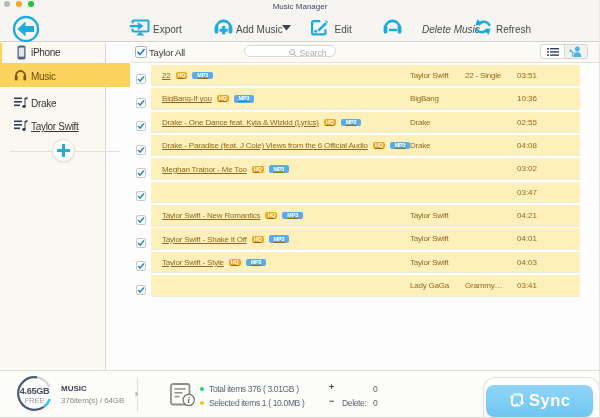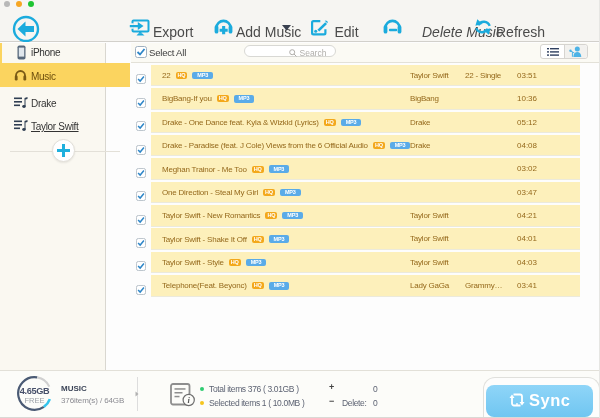--- a/index.html
+++ b/index.html
@@ -4,37 +4,37 @@
 <style>
 * { margin:0; padding:0; box-sizing:border-box; }
 html,body { width:600px; height:418px; font-family:"Liberation Sans", sans-serif; }
 #win { position:relative; width:600px; height:418px; background:#fdfdfd; overflow:hidden; }
 .abs { position:absolute; }
 
 
 #hdr { position:absolute; left:0; top:0; width:600px; height:42px; background:#f6f5f2; border-bottom:1px solid #d2d0cb; }
 .tl { position:absolute; top:1px; width:6px; height:6px; border-radius:50%; }
 #title { position:absolute; top:1.5px; left:0; width:600px; text-align:center; font-size:8px; color:#3a4a66; }
-.tbtxt { position:absolute; top:23.5px; font-size:14px; color:#4a4a4a; }
+.tbtxt { position:absolute; top:23.5px; font-size:10px; color:#4a4a4a; }
 
 
 #side { position:absolute; left:0; top:43px; width:106px; height:327px; background:#faf8f1; border-right:1px solid #d9d7d0; }
 #iphone-stripe { position:absolute; left:0; top:0; width:2px; height:20px; background:#fbd45f; }
 .srow { position:absolute; left:0; width:130px; font-size:10px; letter-spacing:-0.3px; color:#333; }
 #musicrow { position:absolute; left:0; top:20px; width:130px; height:24px; background:#fbd45f; }
 
 
 #selbar { position:absolute; left:131px; top:43px; width:469px; height:20px; background:#fbfaf4; border-bottom:1px solid #e3e1d8; }
 #search { position:absolute; left:112.5px; top:1.5px; width:92px; height:12.5px; background:#fff; border:1px solid #d8d8d4; border-radius:6px; color:#b0aeaa; font-size:8.5px; }
 #toggles { position:absolute; left:409px; top:0.5px; width:48px; height:15.5px; border:1px solid #d6d4d0; border-radius:3px; background:#fff; }
 #rows { position:absolute; left:131px; top:64.8px; width:469px; }
 .row { position:absolute; left:0; width:469px; height:21.5px; }
 .rbg { position:absolute; left:20px; top:0; width:429px; height:21.5px; background:#fdf0bb; border-bottom:1.9px solid #eceadb; }
 .cb { position:absolute; left:5px; top:5.6px; }
-.ttl { position:absolute; left:31px; top:0; height:21.5px; display:flex; align-items:center; gap:5px; font-size:8px; color:#95691c; letter-spacing:-0.2px; white-space:nowrap; }
+.ttl { position:absolute; left:31px; top:0; height:21.5px; display:flex; align-items:center; gap:5px; font-size:8px; color:#95691c; letter-spacing:-0.2px; white-space:nowrap;text-decoration:underline; }
 .hq { display:inline-block; background:#f3a81b; color:#fff; font-size:5.5px; font-weight:bold; border-radius:2px; padding:1px 2px; line-height:5px; }
 .mp3 { display:inline-block; background:#5aabe8; color:#fff; font-size:5.5px; font-weight:bold; border-radius:2px; padding:1.2px 5px; line-height:5px; }
 .art { position:absolute; left:279px; top:0; height:21.5px; line-height:21.5px; font-size:8px; color:#95691c; letter-spacing:-0.2px; }
 .alb { position:absolute; left:334px; top:0; height:21.5px; line-height:21.5px; font-size:8px; color:#95691c; letter-spacing:-0.2px; }
 .tim { position:absolute; left:386px; top:0; height:21.5px; line-height:21.5px; font-size:8px; color:#95691c; }
 
 
 #bbar { position:absolute; left:0; top:370px; width:600px; height:48px; background:#fcfcf9; border-top:1px solid #e2e0d8; }
 .btxt { font-size:8.5px; color:#5d6373; letter-spacing:-0.35px; }
 #sync-back { position:absolute; left:483px; top:6px; width:117px; height:42px; background:#fdfdfc; border:1px solid #e0e0dc; border-bottom:none; border-radius:12px 12px 0 0; }
@@ -42,20 +42,21 @@
 #syncbtn span { position:absolute; left:43px; top:6px; font-size:16.5px; font-weight:bold; color:#fff; letter-spacing:0.5px; }
 </style>
 </head>
 <body>
 <div id="win">
 
   <div id="hdr">
     <div class="tl" style="left:4px; background:#b8b8b8;"></div>
     <div class="tl" style="left:16.2px; background:#f6a623;"></div>
     <div class="tl" style="left:28.2px; background:#1ec432;"></div>
+    <div id="title">Music Manager</div>
 
     <svg class="abs" style="left:12px; top:14.5px;" width="28" height="27" viewBox="0 0 28 27">
       <circle cx="14" cy="14" r="12" fill="none" stroke="#1babdd" stroke-width="2.4"></circle>
       <path d="M5.5 14 L13.5 6.5 L13.5 11 L22 11 L22 17 L13.5 17 L13.5 21.5 Z" fill="#1babdd"></path>
     </svg>
 
     <svg class="abs" style="left:128px; top:17.5px;" width="22" height="18" viewBox="0 0 22 18">
       <rect x="4.5" y="2.5" width="16" height="11" rx="1" fill="none" stroke="#1babdd" stroke-width="2"></rect>
       <rect x="11" y="13.5" width="2.5" height="2" fill="#1babdd"></rect>
       <path d="M8.5 17.5 L10.5 15.3 L14 15.3 L16.5 17.5 Z" fill="#1babdd"></path>
@@ -140,21 +141,21 @@
     <svg class="abs" style="left:57px; top:101px;" width="13" height="13" viewBox="0 0 13 13">
       <path d="M5 0 L8 0 L8 5 L13 5 L13 8 L8 8 L8 13 L5 13 L5 8 L0 8 L0 5 L5 5 Z" fill="#1fb0dd"></path>
     </svg>
   </div>
 
   <div id="selbar">
     <svg class="abs" style="left:3.5px; top:2.5px;" width="12" height="12" viewBox="0 0 12 12">
       <rect x="0.5" y="0.5" width="11" height="11" rx="2" fill="#fff" stroke="#9fb0c0" stroke-width="1"></rect>
       <path d="M2.5 6 L5 8.5 L9.5 3" fill="none" stroke="#2e86c8" stroke-width="1.8"></path>
     </svg>
-    <div class="abs" style="left:18px; top:3.5px; font-size:9.5px; letter-spacing:-0.2px; color:#3b3b3b;">Select All</div>
+    <div class="abs" style="left:18px; top:3.5px; font-size:9.5px; letter-spacing:-0.2px; color:#3b3b3b;">Taylor All</div>
     <div id="search">
       <svg class="abs" style="left:44px; top:3px;" width="8" height="8" viewBox="0 0 8 8">
         <circle cx="3.2" cy="3.2" r="2.5" fill="none" stroke="#b0aeaa" stroke-width="1"></circle>
         <path d="M5 5 L7.5 7.5" stroke="#b0aeaa" stroke-width="1"></path>
       </svg>
       <div class="abs" style="left:55px; top:2px;">Search</div>
     </div>
     <div id="toggles">
       <div class="abs" style="left:23px; top:0; width:23px; height:13.5px; background:#f2f1ee; border-radius:0 3px 3px 0;"></div>
       <div class="abs" style="left:23px; top:0; width:1px; height:13.5px; background:#d6d4d0;"></div>
@@ -198,21 +199,21 @@
         <span class="tim">10:36</span>
       </div>
     <div class="row" style="top:46.74px">
         <div class="rbg"></div>
         <span class="cb"><svg width="10" height="10" viewBox="0 0 12 12">
             <rect x="0.5" y="0.5" width="11" height="11" rx="2.5" fill="#fff" stroke="#aab4be" stroke-width="1"></rect>
             <path d="M2.5 6 L5 8.5 L9.5 3" fill="none" stroke="#2e86c8" stroke-width="1.8"></path>
           </svg></span>
         <span class="ttl">Drake - One Dance feat. Kyla &amp; Wizkid (Lyrics)<span class="hq">HQ</span><span class="mp3">MP3</span></span>
         <span class="art">Drake</span>
-        <span class="tim">05:12</span>
+        <span class="tim">02:55</span>
       </div>
     <div class="row" style="top:70.11px">
         <div class="rbg"></div>
         <span class="cb"><svg width="10" height="10" viewBox="0 0 12 12">
             <rect x="0.5" y="0.5" width="11" height="11" rx="2.5" fill="#fff" stroke="#aab4be" stroke-width="1"></rect>
             <path d="M2.5 6 L5 8.5 L9.5 3" fill="none" stroke="#2e86c8" stroke-width="1.8"></path>
           </svg></span>
         <span class="ttl">Drake - Paradise (feat. J Cole) Views from the 6 Official Audio<span class="hq">HQ</span><span class="mp3">MP3</span></span>
         <span class="art">Drake</span>
         <span class="tim">04:08</span>
@@ -225,21 +226,20 @@
           </svg></span>
         <span class="ttl">Meghan Trainor - Me Too<span class="hq">HQ</span><span class="mp3">MP3</span></span>
         <span class="tim">03:02</span>
       </div>
     <div class="row" style="top:116.85px">
         <div class="rbg"></div>
         <span class="cb"><svg width="10" height="10" viewBox="0 0 12 12">
             <rect x="0.5" y="0.5" width="11" height="11" rx="2.5" fill="#fff" stroke="#aab4be" stroke-width="1"></rect>
             <path d="M2.5 6 L5 8.5 L9.5 3" fill="none" stroke="#2e86c8" stroke-width="1.8"></path>
           </svg></span>
-        <span class="ttl">One Direction - Steal My Girl<span class="hq">HQ</span><span class="mp3">MP3</span></span>
         <span class="tim">03:47</span>
       </div>
     <div class="row" style="top:140.22px">
         <div class="rbg"></div>
         <span class="cb"><svg width="10" height="10" viewBox="0 0 12 12">
             <rect x="0.5" y="0.5" width="11" height="11" rx="2.5" fill="#fff" stroke="#aab4be" stroke-width="1"></rect>
             <path d="M2.5 6 L5 8.5 L9.5 3" fill="none" stroke="#2e86c8" stroke-width="1.8"></path>
           </svg></span>
         <span class="ttl">Taylor Swift - New Romantics<span class="hq">HQ</span><span class="mp3">MP3</span></span>
         <span class="art">Taylor Swift</span>
@@ -264,21 +264,20 @@
         <span class="ttl">Taylor Swift - Style<span class="hq">HQ</span><span class="mp3">MP3</span></span>
         <span class="art">Taylor Swift</span>
         <span class="tim">04:03</span>
       </div>
     <div class="row" style="top:210.33px">
         <div class="rbg"></div>
         <span class="cb"><svg width="10" height="10" viewBox="0 0 12 12">
             <rect x="0.5" y="0.5" width="11" height="11" rx="2.5" fill="#fff" stroke="#aab4be" stroke-width="1"></rect>
             <path d="M2.5 6 L5 8.5 L9.5 3" fill="none" stroke="#2e86c8" stroke-width="1.8"></path>
           </svg></span>
-        <span class="ttl">Telephone(Feat. Beyonc)<span class="hq">HQ</span><span class="mp3">MP3</span></span>
         <span class="art">Lady GaGa</span>
         <span class="alb">Grammy…</span>
         <span class="tim">03:41</span>
       </div>
   </div>
 
   <div id="bbar">
 
     <svg class="abs" style="left:16px; top:4px;" width="37" height="37" viewBox="0 0 37 37">
       <path d="M 21.3 2.45 A 16.3 16.3 0 1 0 27.85 31.85" fill="none" stroke="#4a5a74" stroke-width="2.2"></path>

